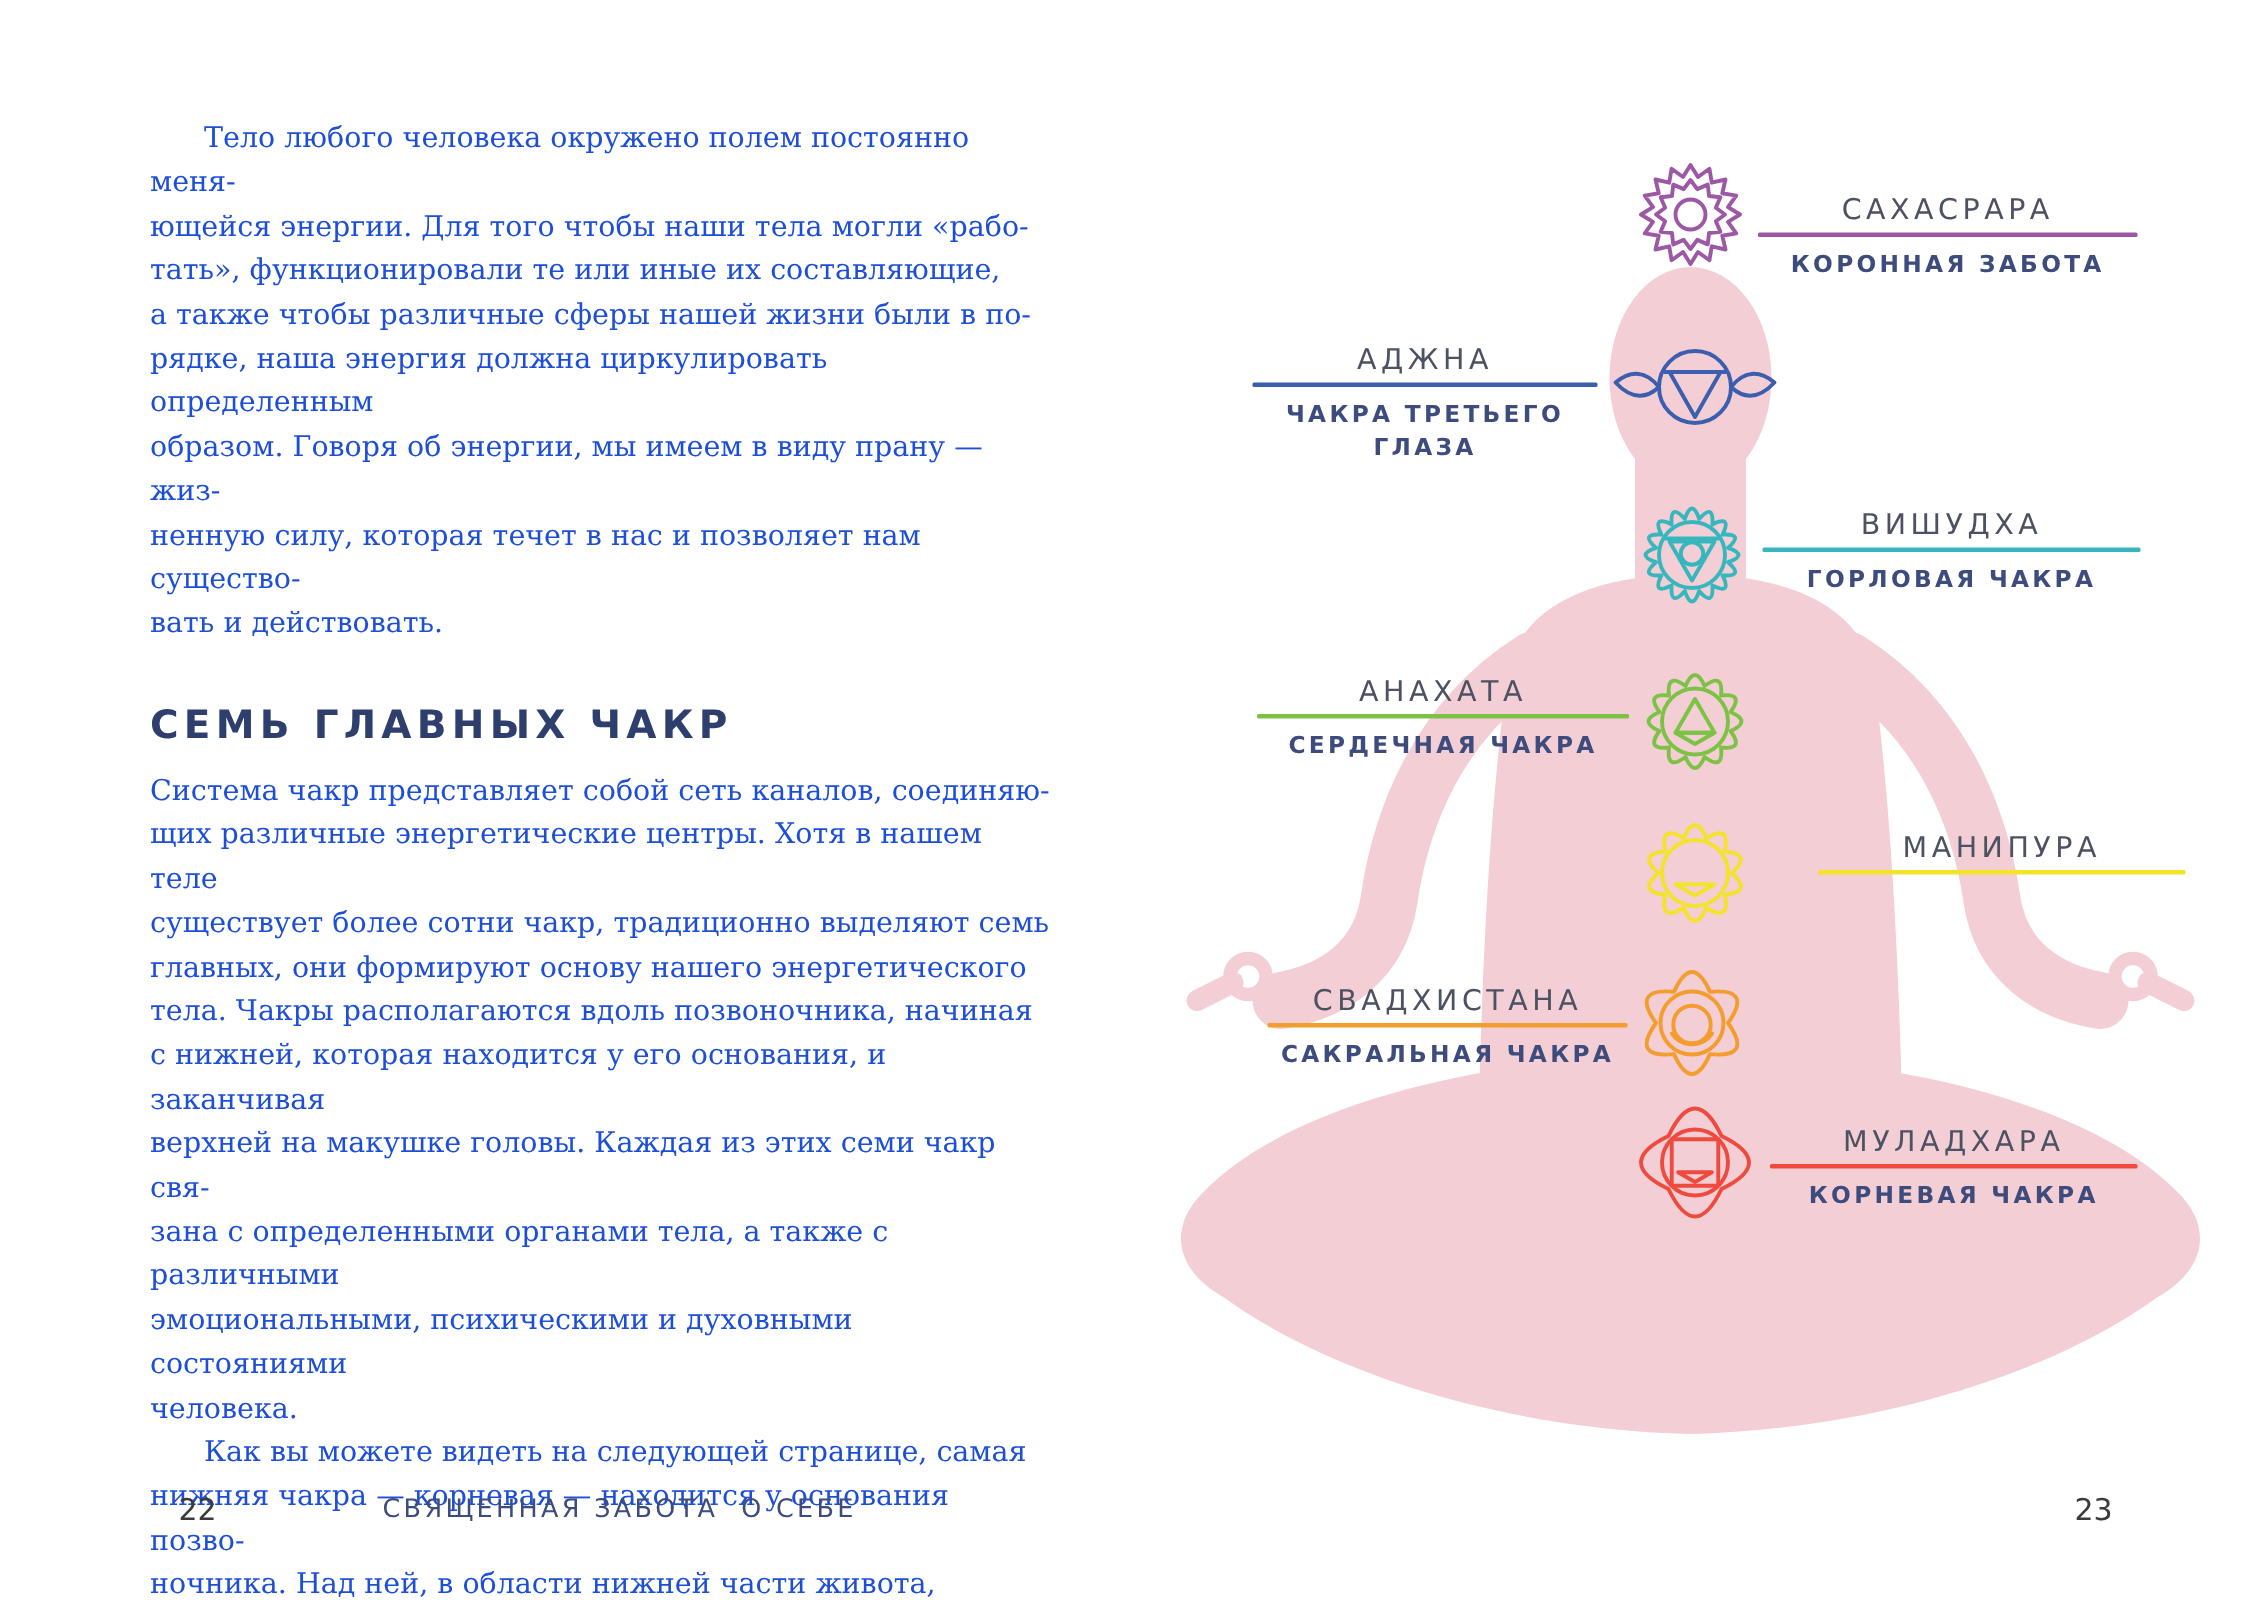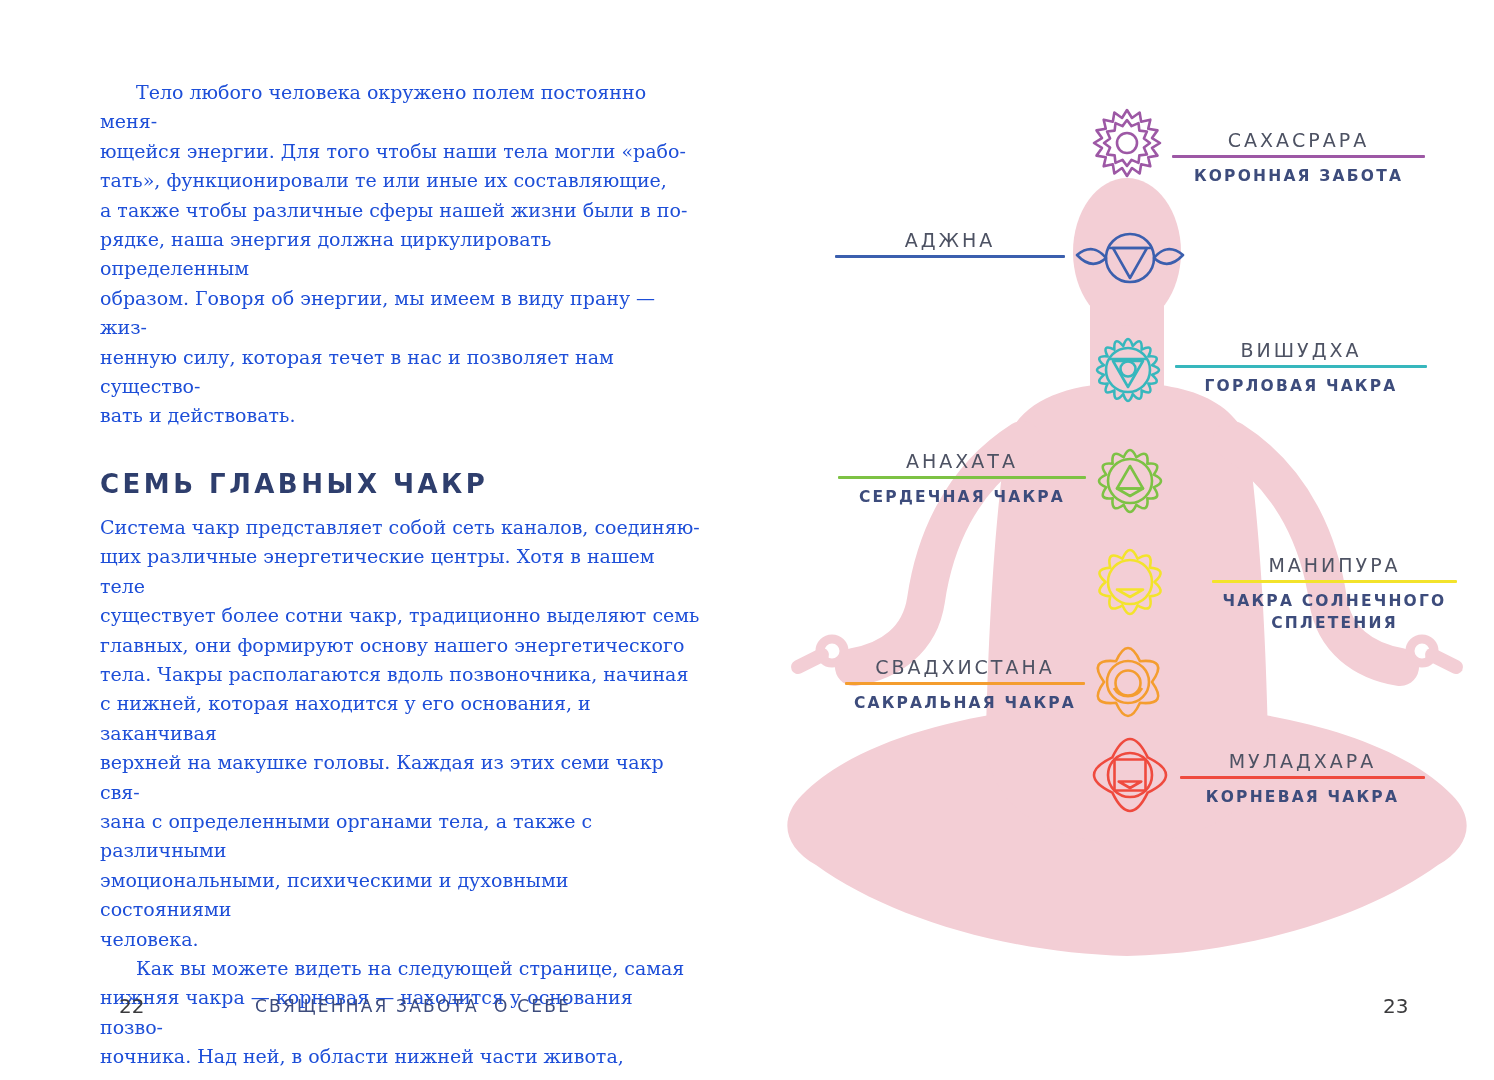--- a/index.html
+++ b/index.html
@@ -163,35 +163,35 @@
 </div>
 
 <div class="chakra-label" style="left:1172px;top:128px;width:253px;">
   <div class="chakra-name">САХАСРАРА</div>
   <div class="chakra-line" style="background: rgb(157, 88, 165);"></div>
   <div class="chakra-sub">КОРОННАЯ ЗАБОТА</div>
 </div>
 <div class="chakra-label" style="left:835px;top:228px;width:230px;">
   <div class="chakra-name">АДЖНА</div>
   <div class="chakra-line" style="background: rgb(59, 95, 174);"></div>
+  <div class="chakra-sub">ЧАКРА ТРЕТЬЕГО ГЛАЗА</div>
 </div>
 <div class="chakra-label" style="left:1175px;top:338px;width:252px;">
   <div class="chakra-name">ВИШУДХА</div>
   <div class="chakra-line" style="background: rgb(55, 183, 189);"></div>
   <div class="chakra-sub">ГОРЛОВАЯ ЧАКРА</div>
 </div>
 <div class="chakra-label" style="left:838px;top:449px;width:248px;">
   <div class="chakra-name">АНАХАТА</div>
   <div class="chakra-line" style="background: rgb(125, 194, 68);"></div>
   <div class="chakra-sub">СЕРДЕЧНАЯ ЧАКРА</div>
 </div>
 <div class="chakra-label" style="left:1212px;top:553px;width:245px;">
   <div class="chakra-name">МАНИПУРА</div>
   <div class="chakra-line" style="background: rgb(243, 227, 43);"></div>
-  <div class="chakra-sub">ЧАКРА СОЛНЕЧНОГО СПЛЕТЕНИЯ</div>
 </div>
 <div class="chakra-label" style="left:845px;top:655px;width:240px;">
   <div class="chakra-name">СВАДХИСТАНА</div>
   <div class="chakra-line" style="background: rgb(244, 157, 47);"></div>
   <div class="chakra-sub">САКРАЛЬНАЯ ЧАКРА</div>
 </div>
 <div class="chakra-label" style="left:1180px;top:749px;width:245px;">
   <div class="chakra-name">МУЛАДХАРА</div>
   <div class="chakra-line" style="background: rgb(239, 74, 62);"></div>
   <div class="chakra-sub">КОРНЕВАЯ ЧАКРА</div>

